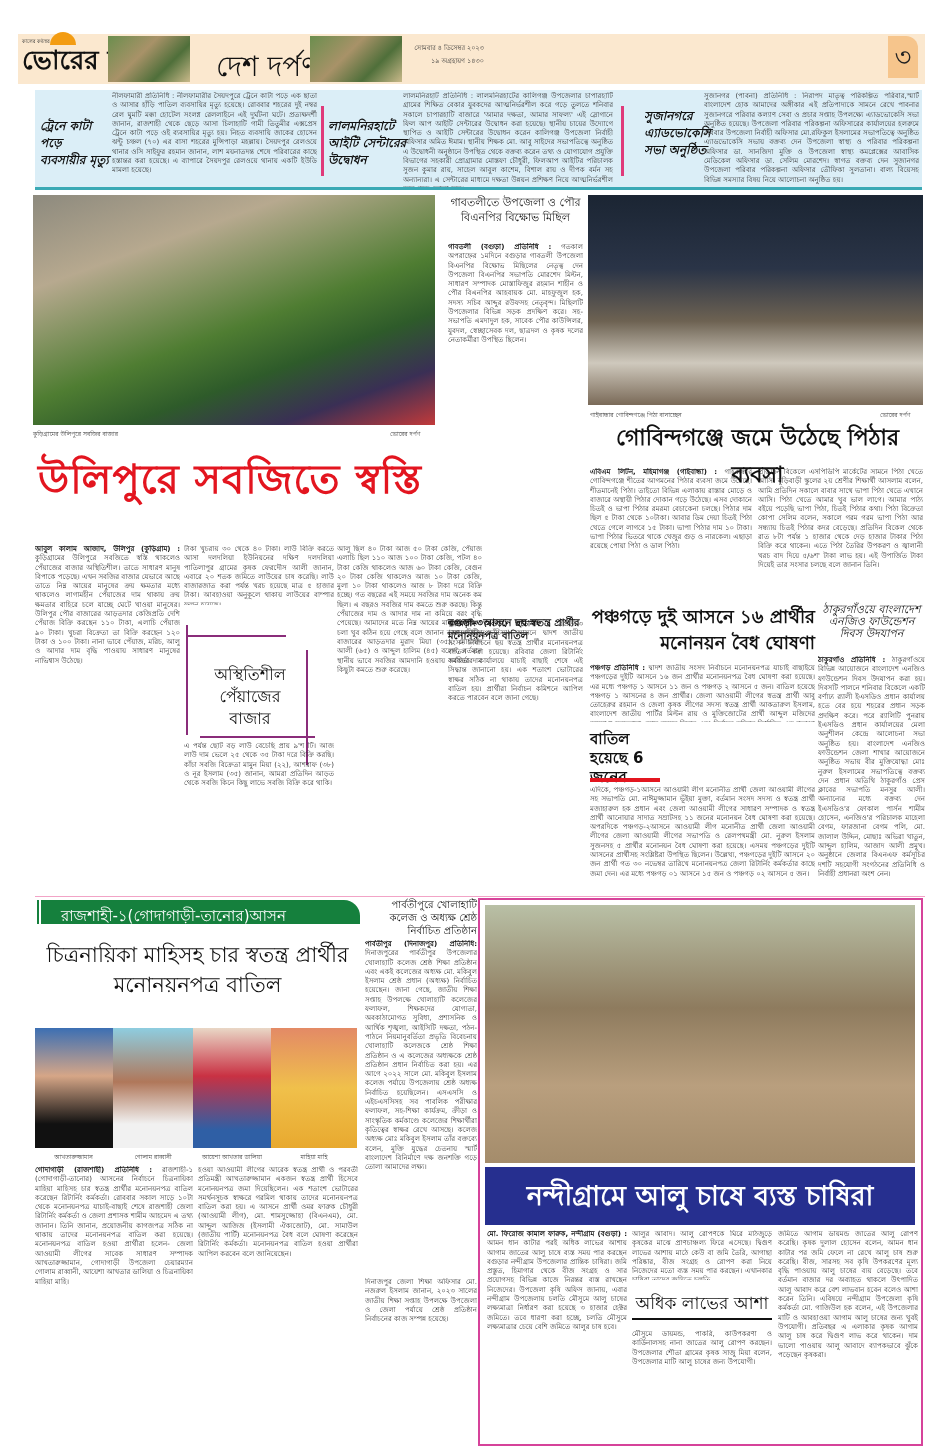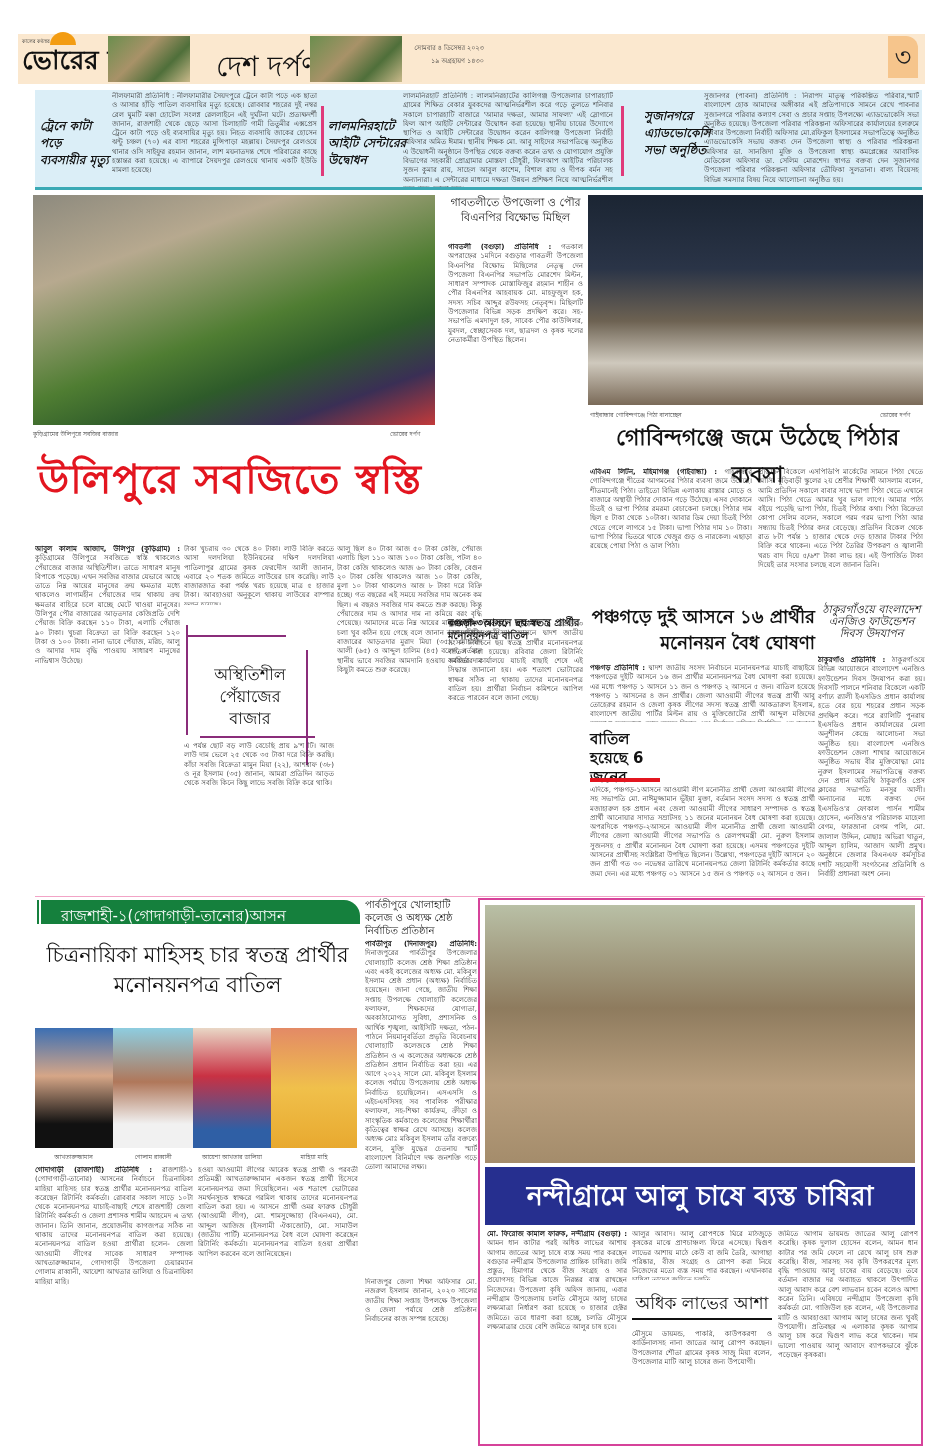--- a/index.html
+++ b/index.html
@@ -98,21 +98,21 @@
 <div class="abs" style="left:113px;top:1028px;width:80px;height:120px;background:linear-gradient(180deg,#8ecde0 0%,#b0775a 45%,#f1f1f1 80%)"></div>
 <div class="abs" style="left:193px;top:1028px;width:78px;height:120px;background:linear-gradient(180deg,#e9d7c6 0%,#c93143 40%,#2f5fa5 85%)"></div>
 <div class="abs" style="left:271px;top:1028px;width:86px;height:120px;background:linear-gradient(180deg,#e38a66 0%,#f0c04b 50%,#e8a92f 100%)"></div>
 <div class="abs caption" style="left:36px;top:1152px;width:75px;text-align:center">আখতারুজ্জামান</div>
 <div class="abs caption" style="left:114px;top:1152px;width:78px;text-align:center">গোলাম রাব্বানী</div>
 <div class="abs caption" style="left:193px;top:1152px;width:78px;text-align:center">আয়েশা আখতার ডালিয়া</div>
 <div class="abs caption" style="left:271px;top:1152px;width:86px;text-align:center">মাহিয়া মাহি</div>
 <div class="abs txt" style="left:35px;top:1166px;width:158px;height:275px"><b>গোদাগাড়ী (রাজশাহী) প্রতিনিধি :</b> <span>রাজশাহী-১ (গোদাগাড়ী-তানোর) আসনের নির্বাচনে চিত্রনায়িকা মাহিয়া মাহিসহ চার স্বতন্ত্র প্রার্থীর মনোনয়নপত্র বাতিল করেছেন রিটার্নিং কর্মকর্তা। রোববার সকাল সাড়ে ১০টা থেকে মনোনয়নপত্র যাচাই-বাছাই শেষে রাজশাহী জেলা রিটার্নিং কর্মকর্তা ও জেলা প্রশাসক শামীম আহমেদ এ তথ্য জানান। তিনি জানান, প্রয়োজনীয় কাগজপত্র সঠিক না থাকায় তাদের মনোনয়নপত্র বাতিল করা হয়েছে। মনোনয়নপত্র বাতিল হওয়া প্রার্থীরা হলেন- জেলা আওয়ামী লীগের সাবেক সাধারণ সম্পাদক আখতারুজ্জামান, গোদাগাড়ী উপজেলা চেয়ারম্যান গোলাম রাব্বানী, আয়েশা আখতার ডালিয়া ও চিত্রনায়িকা মাহিয়া মাহি।</span></div>
 <div class="abs txt" style="left:198px;top:1166px;width:160px;height:275px">হওয়া আওয়ামী লীগের আরেক স্বতন্ত্র প্রার্থী ও পরবর্তী প্রতিমন্ত্রী আখতারুজ্জামান একজন স্বতন্ত্র প্রার্থী হিসেবে মনোনয়নপত্র জমা দিয়েছিলেন। এক শতাংশ ভোটারের সমর্থনসূচক স্বাক্ষরে গরমিল থাকায় তাদের মনোনয়নপত্র বাতিল করা হয়। এ আসনে প্রার্থী ওমর ফারুক চৌধুরী (আওয়ামী লীগ), মো. শামসুজ্জোহা (বিএনএম), মো. আব্দুল আজিজ (ইসলামী ঐক্যজোট), মো. সামাউল (জাতীয় পার্টি) মনোনয়নপত্র বৈধ বলে ঘোষণা করেছেন রিটার্নিং কর্মকর্তা। মনোনয়নপত্র বাতিল হওয়া প্রার্থীরা আপিল করবেন বলে জানিয়েছেন।</div>
 
-<div class="abs" style="left:365px;top:898px;width:112px;font-size:10px;line-height:13px;text-align:left;color:#111">পার্বতীপুরে খোলাহাটি কলেজ ও অধ্যক্ষ শ্রেষ্ঠ নির্বাচিত প্রতিষ্ঠান</div>
+<div class="abs" style="left:365px;top:898px;width:112px;font-size:10px;line-height:13px;text-align:right;color:#111">পার্বতীপুরে খোলাহাটি কলেজ ও অধ্যক্ষ শ্রেষ্ঠ নির্বাচিত প্রতিষ্ঠান</div>
 <div class="abs txt" style="left:365px;top:940px;width:112px;height:330px"><b>পার্বতীপুর (দিনাজপুর) প্রতিনিধি:</b> <span>দিনাজপুরের পার্বতীপুর উপজেলার খোলাহাটি কলেজ শ্রেষ্ঠ শিক্ষা প্রতিষ্ঠান এবং একই কলেজের অধ্যক্ষ মো. মকিবুল ইসলাম শ্রেষ্ঠ প্রধান (অধ্যক্ষ) নির্বাচিত হয়েছেন। জানা গেছে, জাতীয় শিক্ষা সপ্তাহ উপলক্ষে খোলাহাটি কলেজের ফলাফল, শিক্ষকদের যোগ্যতা, অবকাঠামোগত সুবিধা, প্রশাসনিক ও আর্থিক শৃঙ্খলা, আইসিটি দক্ষতা, পঠন-পাঠনে নিয়মানুবর্তিতা প্রভৃতি বিবেচনায় খোলাহাটি কলেজকে শ্রেষ্ঠ শিক্ষা প্রতিষ্ঠান ও এ কলেজের অধ্যক্ষকে শ্রেষ্ঠ প্রতিষ্ঠান প্রধান নির্বাচিত করা হয়। এর আগে ২০২২ সালে মো. মকিবুল ইসলাম কলেজ পর্যায়ে উপজেলায় শ্রেষ্ঠ অধ্যক্ষ নির্বাচিত হয়েছিলেন। এসএসসি ও এইচএসসিসহ সব পাবলিক পরীক্ষার ফলাফল, সহ-শিক্ষা কার্যক্রম, ক্রীড়া ও সাংস্কৃতিক কর্মকাণ্ডে কলেজের শিক্ষার্থীরা কৃতিত্বের স্বাক্ষর রেখে আসছে। কলেজ অধ্যক্ষ মোঃ মকিবুল ইসলাম তাঁর বক্তব্যে বলেন, মুক্তি যুদ্ধের চেতনায় স্মার্ট বাংলাদেশ বিনির্মাণে দক্ষ জনশক্তি গড়ে তোলা আমাদের লক্ষ্য।</span></div>
 <div class="abs txt" style="left:365px;top:1278px;width:112px;height:165px">দিনাজপুর জেলা শিক্ষা অফিসার মো. নজরুল ইসলাম জানান, ২০২৩ সালের জাতীয় শিক্ষা সপ্তাহ উপলক্ষে উপজেলা ও জেলা পর্যায়ে শ্রেষ্ঠ প্রতিষ্ঠান নির্বাচনের কাজ সম্পন্ন হয়েছে।</div>
 
 <div class="abs pinkframe" style="left:478px;top:898px;width:445px;height:548px"></div>
 <div class="abs" style="left:485px;top:905px;width:430px;height:258px;background:linear-gradient(180deg,#b9c0a6 0%,#8e7b5e 40%,#b99f7e 70%,#a48c6b 100%)"></div>
 <div class="abs navy">নন্দীগ্রামে আলু চাষে ব্যস্ত চাষিরা</div>
 <div class="abs txt" style="left:487px;top:1230px;width:140px;height:212px"><b>মো. ফিরোজ কামাল ফারুক, নন্দীগ্রাম (বগুড়া) :</b> <span>আমন ধান কাটার পরই অধিক লাভের আশায় আগাম জাতের আলু চাষে ব্যস্ত সময় পার করছেন বগুড়ার নন্দীগ্রাম উপজেলার প্রান্তিক চাষিরা। জমি প্রস্তুত, হিমাগার থেকে বীজ সংগ্রহ ও সার প্রয়োগসহ বিভিন্ন কাজে নিরন্তর ব্যস্ত রাখছেন নিজেদের। উপজেলা কৃষি অফিস জানায়, এবার নন্দীগ্রাম উপজেলায় চলতি মৌসুমে আলু চাষের লক্ষ্যমাত্রা নির্ধারণ করা হয়েছে ৩ হাজার হেক্টর জমিতে। তবে ধারণা করা হচ্ছে, চলতি মৌসুমে লক্ষ্যমাত্রার চেয়ে বেশি জমিতে আলুর চাষ হবে।</span></div>
 <div class="abs txt" style="left:632px;top:1230px;width:140px;height:50px">আলুর আবাদ। আলু রোপণকে ঘিরে মাঠজুড়ে কৃষকের মাঝে প্রাণচাঞ্চল্য ফিরে এসেছে। দ্বিগুণ লাভের আশায় মাঠে কেউ বা জমি তৈরি, আগাছা পরিষ্কার, বীজ সংগ্রহ ও রোপণ করা নিয়ে নিজেদের মতো ব্যস্ত সময় পার করছেন। এখানকার চাষিরা তাদের জমিতে চলতি</div>
 <div class="abs" style="left:632px;top:1290px;width:140px;font-size:17px;text-align:center;color:#111">অধিক লাভের আশা</div>
 <div class="abs" style="left:632px;top:1318px;width:140px;height:2px;background:#111"></div>

